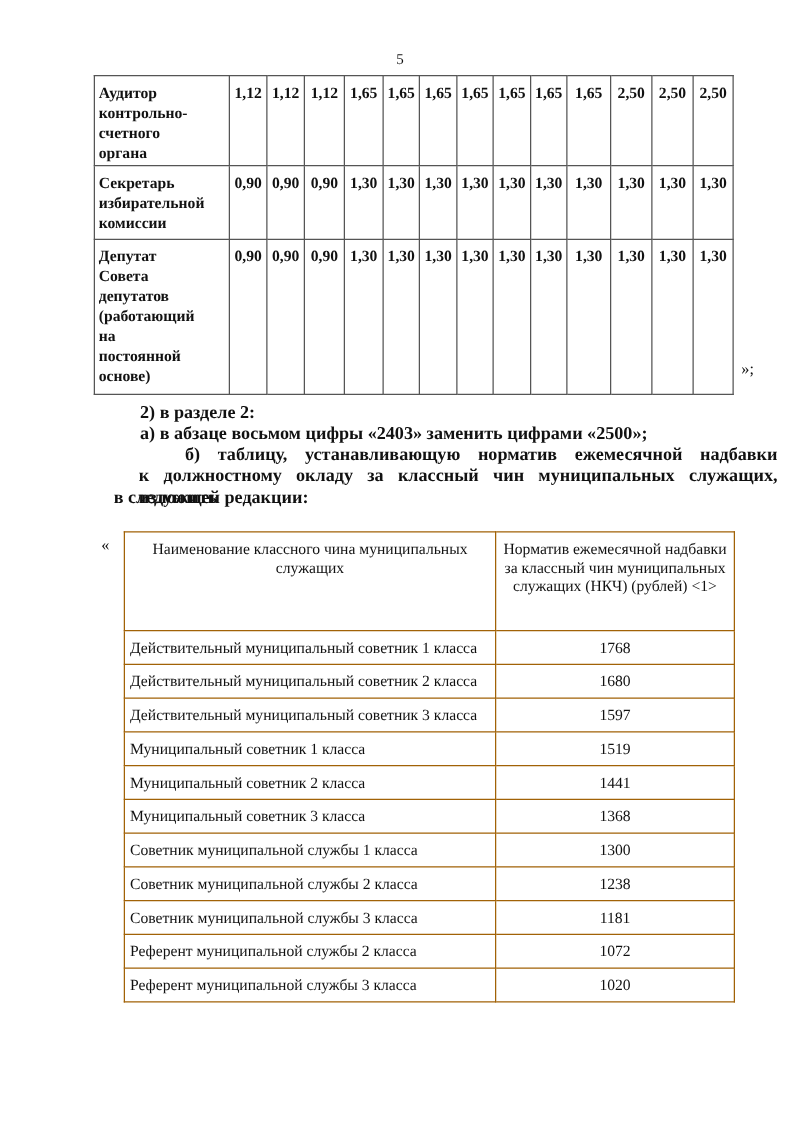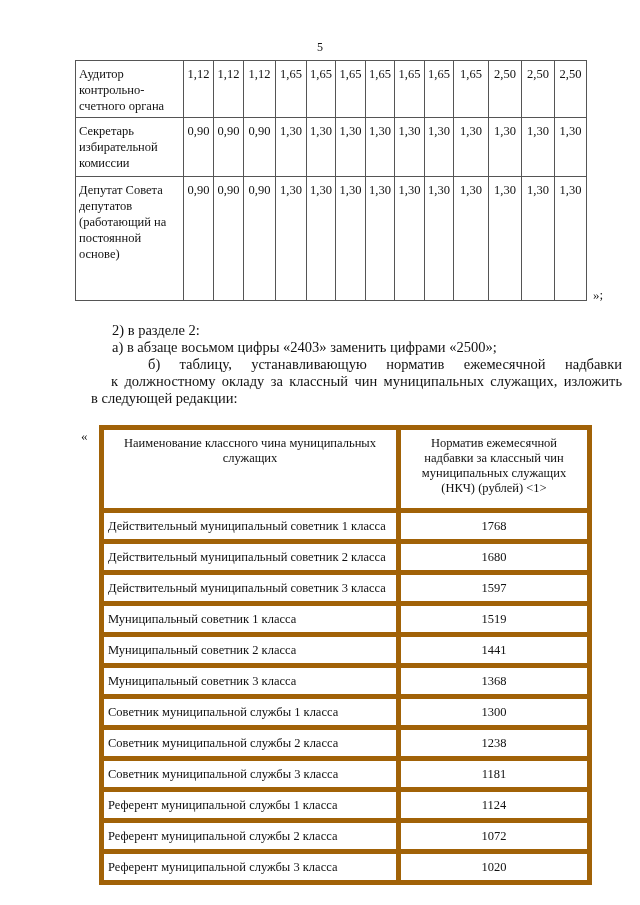--- a/index.html
+++ b/index.html
@@ -10,51 +10,52 @@
   .page-number {
     position: absolute; top: 40px; left: 0; width: 640px; text-align: center;
     font-size: 12px;
   }
   
   .t1 {
     position: absolute; left: 75px; top: 60px; width: 511px;
     border-collapse: collapse; table-layout: fixed; font-size: 12.5px;
   }
   .t1 td {
-    border: 1px solid #555; vertical-align: top; padding: 5px 2px 2px 3px;
+    border: 1px solid #555; vertical-align: top; padding: 5px 18px 2px 3px;
     line-height: 16px;
+    font-weight: bold;
   }
   .t1 td.num { text-align: center; padding-left: 0; padding-right: 0; }
   .t1 tr.r1 td { height: 49px; }
   .t1 tr.r2 td { height: 51px; }
   .t1 tr.r3 td { height: 116px; }
   .closing-mark {
     position: absolute; left: 593px; top: 287px; font-size: 13px;
   }
   
   .para {
-    position: absolute; left: 75px; width: 511px; font-size: 14.5px; line-height: 17px;
+    position: absolute; left: 75px; width: 511px; font-size: 14.5px; line-height: 17px; font-weight: bold;
   }
   .indent { text-indent: 37px; }
   .justify { text-align: justify; text-align-last: justify; margin-left: 36px; }
   .p1 { top: 322px; }
   .p2 { top: 339px; }
   .p3 { top: 356px; }
   .p4 { top: 373px; }
   .p5 { top: 390px; margin-left: 16px; }
   .opening-mark {
     position: absolute; left: 81px; top: 428px; font-size: 13px;
   }
   
   .t2 {
     position: absolute; left: 99px; top: 425px; width: 488px;
     border-collapse: collapse; table-layout: fixed; font-size: 12.5px;
   }
   .t2 td {
-    border: 5px solid #a16207; padding: 2px 4px; line-height: 15px;
+    border: 1px solid #a16207; padding: 2px 4px; line-height: 15px;
   }
   .t2 tr.head td { height: 70px; vertical-align: top; text-align: center; padding-top: 6px; }
   .t2 tr.body td { height: 22px; vertical-align: middle; }
   .t2 td.val { text-align: center; }
 </style>
 </head>
 <body>
 
 <div class="page-number">5</div>
 
@@ -190,24 +191,20 @@
       </tr>
       <tr class="body">
         <td>Советник муниципальной службы 2 класса</td>
         <td class="val">1238</td>
       </tr>
       <tr class="body">
         <td>Советник муниципальной службы 3 класса</td>
         <td class="val">1181</td>
       </tr>
       <tr class="body">
-        <td>Референт муниципальной службы 1 класса</td>
-        <td class="val">1124</td>
-      </tr>
-      <tr class="body">
         <td>Референт муниципальной службы 2 класса</td>
         <td class="val">1072</td>
       </tr>
       <tr class="body">
         <td>Референт муниципальной службы 3 класса</td>
         <td class="val">1020</td>
       </tr>
     </tbody>
 </table>
 

